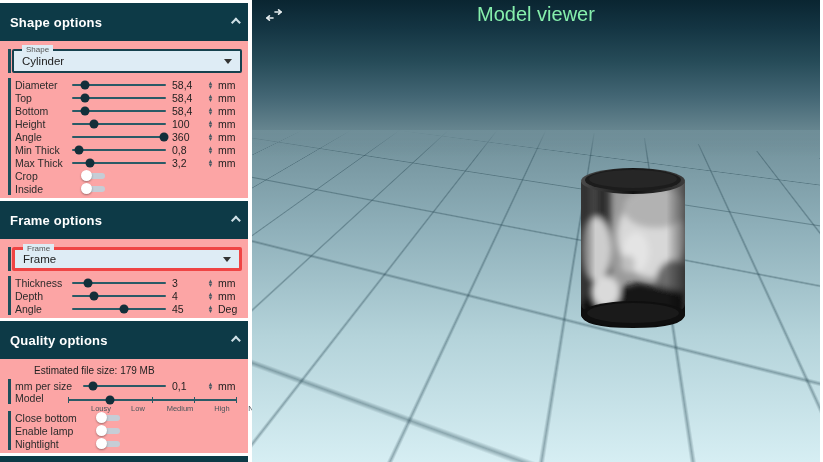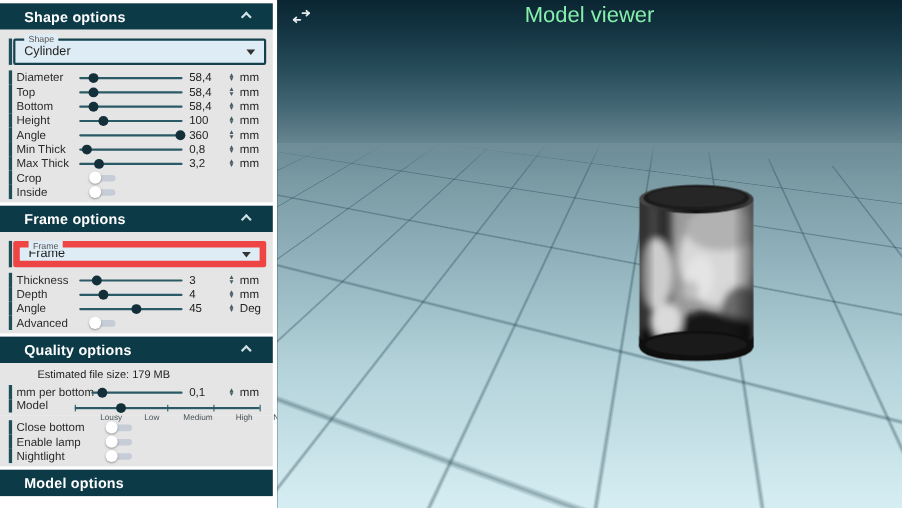--- a/index.html
+++ b/index.html
@@ -1,34 +1,34 @@
 <!DOCTYPE html>
 <html><head>
 <meta charset="utf-8">
 <style>
   * { margin:0; padding:0; box-sizing:border-box; }
   html,body { width:823px; height:462px; background:#fff; overflow:hidden;
               font-family:"Liberation Sans", sans-serif; }
 
   
   .sidebar { position:absolute; left:0; top:0; width:248px; height:462px; background:#fff; }
-  .panel-header { height:24px; background:#0d3a47; color:#fff; display:flex; align-items:center;
-                  justify-content:space-between; padding:0 22px; margin-top:3px; cursor:pointer; }
+  .panel-header { height:38px; background:#0d3a47; color:#fff; display:flex; align-items:center;
+                  justify-content:space-between; padding:0 10px; margin-top:3px; cursor:pointer; }
   .panel-header:first-child { margin-top:3px; }
   .panel-header .ph-title { font-size:13px; font-weight:bold; letter-spacing:0.2px; }
   .chev { width:7px; height:7px; border-left:2px solid #cfe0e6; border-bottom:2px solid #cfe0e6; display:inline-block; }
   .chev.up { transform:rotate(135deg) translate(-1px,-1px); }
-  .panel-body { background:#e5e5e5; padding:4px 6px 3px 8px; }
+  .panel-body { background:#fca5a5; padding:4px 6px 3px 8px; }
 
   
   .sel-row { display:flex; align-items:stretch; margin:4px 0 5px 0; }
   .sel-bar { width:3px; background:#1d4f5b; margin-right:1px; }
   .select { position:relative; flex:1; height:24px; border:2px solid #15414e; border-radius:2px;
             background:#deecf5; display:flex; align-items:center; padding:0 8px; cursor:pointer; }
-  .select.thin { border:6px solid #ef4444; }
+  .select.thin { border:3px solid #ef4444; }
   .select .sel-label { position:absolute; top:-6px; left:8px; font-size:8px; color:#555;
                        background:#deecf5; padding:0 4px; }
   .select .sel-value { font-size:11.5px; color:#222; }
   .select .sel-arrow { position:absolute; right:8px; top:50%; margin-top:-2px; width:0; height:0;
                        border-left:4px solid transparent; border-right:4px solid transparent;
                        border-top:5px solid #333; }
 
   
   .row { display:flex; align-items:center; height:13px; border-left:3px solid #1d4f5b;
          padding-left:4px; margin-bottom:0; }
@@ -239,37 +239,30 @@
       <span class="track">
           <i class="knob" style="left:55%"></i>
         </span>
       <span class="val">45</span>
       <span class="stepper">
           <b>▲</b>
           <b>▼</b>
         </span>
       <span class="unit">Deg</span>
     </div>
-    <div class="row">
-      <span class="lbl">Advanced</span>
-      <span class="toggle">
-          <span class="t-track"></span>
-          <span class="t-knob"></span>
-        </span>
-    </div>
   </div>
 
   <div class="panel-header">
     <span class="ph-title">Quality options</span>
     <span class="chev up"></span>
   </div>
   <div class="panel-body qbody">
     <div class="filesize">Estimated file size: 179 MB</div>
     <div class="row">
-      <span class="lbl" style="width:68px">mm per bottom</span>
+      <span class="lbl" style="width:68px">mm per size</span>
       <span class="track">
           <i class="knob" style="left:12%"></i>
         </span>
       <span class="val">0,1</span>
       <span class="stepper">
           <b>▲</b>
           <b>▼</b>
         </span>
       <span class="unit">mm</span>
     </div>

